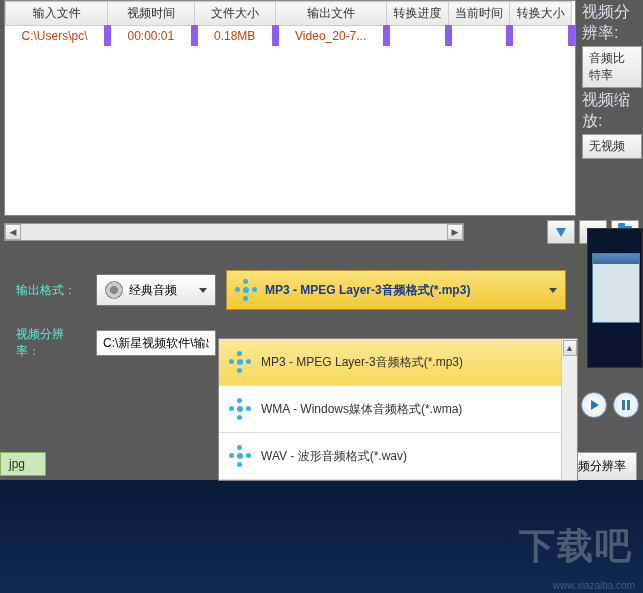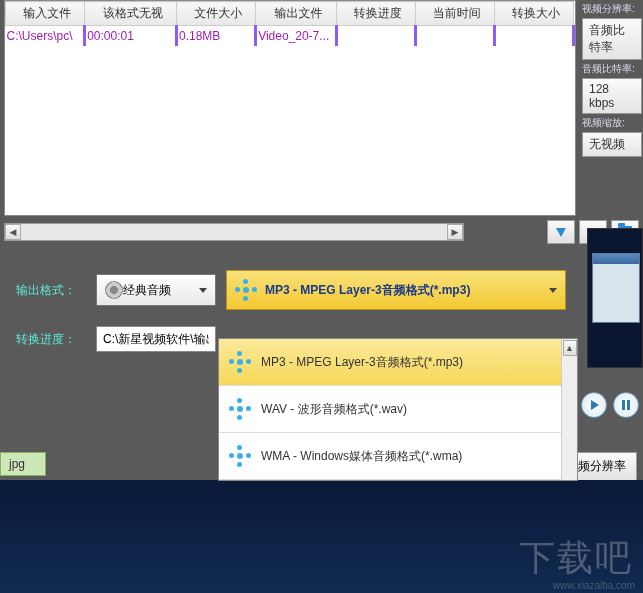--- a/index.html
+++ b/index.html
@@ -1,37 +1,37 @@
 <!DOCTYPE html>
 <html><head>
 <meta charset="utf-8">
 <style>
 *{box-sizing:border-box;margin:0;padding:0;font-family:"Microsoft YaHei",SimSun,Arial,sans-serif;font-size:12px}
 body{background:#5a5a5a;width:643px;height:593px;overflow:hidden;position:relative}
 .top-area{display:flex;gap:6px;padding:0 0 0 4px}
 .table-panel{background:#fff;border:1px solid #888;width:572px;height:216px;overflow:auto}
 table{border-collapse:collapse;width:100%}
-th{background:linear-gradient(#f8f8f8,#e8e8e8);border:1px solid #ccc;padding:3px 13px;text-align:right;font-weight:normal;font-size:12px;color:#333;position:sticky;top:0}
-td{padding:3px 1px;border-right:3px solid #8b5cf6;font-size:12px;color:#a21caf}
+th{background:linear-gradient(#f8f8f8,#e8e8e8);border:1px solid #ccc;padding:3px 6px;text-align:center;font-weight:normal;font-size:12px;color:#333;position:sticky;top:0}
+td{padding:3px 16px;border-right:7px solid #8b5cf6;font-size:12px;color:#c2410c}
 .side-panel{background:#5a5a5a;padding:2px 0;width:60px}
 .side-row{margin-bottom:2px}
-.side-label{color:#dde;font-size:10px;margin-bottom:2px}
+.side-label{color:#dde;font-size:16px;margin-bottom:2px}
 .side-btn{background:linear-gradient(#fafafa,#e4e4e4);border:1px solid #999;padding:3px 6px;font-size:12px;color:#333;display:block;width:100%;text-align:left;cursor:pointer}
 .scroll-row{background:#5a5a5a;padding:4px;display:flex;align-items:center;gap:4px}
 .hscroll{flex:0 0 460px;height:18px;background:#e8e8e8;border:1px solid #999;display:flex;align-items:center;justify-content:space-between}
 .sc-btn{width:16px;height:16px;background:linear-gradient(#f8f8f8,#ddd);border:1px solid #aaa;display:flex;align-items:center;justify-content:center;font-size:9px;color:#555;cursor:pointer}
 .act-btn{width:28px;height:24px;background:linear-gradient(#fafafa,#e0e0e0);border:1px solid #999;display:flex;align-items:center;justify-content:center;cursor:pointer}
 .arr-dn{width:0;height:0;border-left:5px solid transparent;border-right:5px solid transparent;border-top:9px solid #2b8ad6}
 .arr-up{width:0;height:0;border-left:5px solid transparent;border-right:5px solid transparent;border-bottom:9px solid #2b8ad6}
 .open-ic{width:14px;height:12px;background:#2b8ad6;border-radius:1px;position:relative}
 .open-ic:before{content:'';position:absolute;top:-3px;left:0;width:7px;height:3px;background:#2b8ad6;border-radius:1px 1px 0 0}
 .output-panel{background:#5a5a5a;margin-top:8px;padding:14px 16px}
 .out-row{display:flex;align-items:center;gap:10px;margin-bottom:16px}
 .out-label{color:#5eead4;font-size:12px;width:70px}
-.cat-select{background:linear-gradient(#fff,#e8e8e8);border:1px solid #777;padding:6px 24px 6px 8px;display:flex;align-items:center;cursor:pointer;position:relative;width:120px}
+.cat-select{background:linear-gradient(#fff,#e8e8e8);border:1px solid #777;padding:6px 24px 6px 8px;display:flex;align-items:center;gap:6px;cursor:pointer;position:relative;width:120px}
 .cat-select:after{content:'';position:absolute;right:8px;top:50%;margin-top:-2px;border-left:4px solid transparent;border-right:4px solid transparent;border-top:5px solid #444}
 .music-ic{width:18px;height:18px;background:radial-gradient(circle,#888 30%,#ccc 32%,#ccc 60%,#888 62%);border-radius:50%}
 .fmt-select{background:linear-gradient(#f8e27a,#f3c832);border:1px solid #b89020;padding:8px 24px 8px 8px;display:flex;align-items:center;gap:8px;cursor:pointer;position:relative;flex:1;max-width:340px;font-weight:bold;color:#1a3a8a}
 .fmt-select:after{content:'';position:absolute;right:8px;top:50%;margin-top:-2px;border-left:4px solid transparent;border-right:4px solid transparent;border-top:5px solid #444}
 .dots-ic{width:22px;height:22px;position:relative}
 .dots-ic span{position:absolute;width:5px;height:5px;background:#3ab0e8;border-radius:50%}
 .dots-ic .c{top:8px;left:8px;width:6px;height:6px}
 .dots-ic .t{top:0;left:8px}
 .dots-ic .b{bottom:0;left:8px}
 .dots-ic .l{top:8px;left:0}
@@ -46,34 +46,34 @@
 .pv-win{position:absolute;top:24px;left:4px;right:2px;height:70px;background:#d8e4ec;border:1px solid #5a7a9a}
 .pv-tb{height:10px;background:linear-gradient(#5a8ac0,#3a6aa0)}
 .play-row{position:absolute;right:4px;top:392px;display:flex;gap:6px}
 .play-btn{width:26px;height:26px;border-radius:50%;background:radial-gradient(circle,#fff,#d8e8f0);border:1px solid #6a9ac0;display:flex;align-items:center;justify-content:center;cursor:pointer}
 .play-tri{width:0;height:0;border-top:5px solid transparent;border-bottom:5px solid transparent;border-left:8px solid #2b7ab6;margin-left:2px}
 .pause-b{display:flex;gap:2px}
 .pause-b span{width:3px;height:10px;background:#2b7ab6}
 .bot-btns{position:absolute;right:6px;top:452px;display:flex;gap:6px}
 .bot-btn{background:linear-gradient(#fafafa,#e2e2e2);border:1px solid #999;padding:5px 10px;cursor:pointer;display:flex;align-items:center;gap:4px}
 .jpg-tab{position:absolute;left:0;top:452px;background:#cde8b8;border:1px solid #8ab060;padding:4px 20px 4px 8px;font-size:12px;color:#333}
-.watermark{position:absolute;right:10px;bottom:10px;font-size:36px;color:rgba(200,200,200,0.35);font-weight:normal;letter-spacing:2px}
+.watermark{position:absolute;right:10px;bottom:22px;font-size:36px;color:rgba(200,200,200,0.35);font-weight:bold;letter-spacing:2px}
 .wm-sub{position:absolute;right:8px;bottom:2px;font-size:10px;color:rgba(200,200,200,0.3)}
 .dark-strip{position:absolute;left:0;top:480px;right:0;height:113px;background:linear-gradient(#0a1a3a,#102a50)}
 </style>
 </head>
 <body>
 
 <div class="top-area">
   <div class="table-panel">
     <table>
       <thead>
         <tr>
           <th>输入文件</th>
-          <th>该格式无视</th>
+          <th>视频时间</th>
           <th>文件大小</th>
           <th>输出文件</th>
           <th>转换进度</th>
           <th>当前时间</th>
           <th>转换大小</th>
         </tr>
       </thead>
       <tbody>
         <tr>
           <td>C:\Users\pc\</td>
@@ -86,24 +86,20 @@
         </tr>
       </tbody>
     </table>
   </div>
   <div class="side-panel">
     <div class="side-row">
       <div class="side-label">视频分辨率:</div>
       <button class="side-btn">音频比特率</button>
     </div>
     <div class="side-row">
-      <div class="side-label">音频比特率:</div>
-      <button class="side-btn">128 kbps</button>
-    </div>
-    <div class="side-row">
       <div class="side-label">视频缩放:</div>
       <button class="side-btn">无视频</button>
     </div>
   </div>
 </div>
 
 <div class="scroll-row">
   <div class="hscroll">
     <div class="sc-btn">◀</div>
     <div class="sc-btn">▶</div>
@@ -132,21 +128,21 @@
           <span class="c"></span>
           <span class="t"></span>
           <span class="b"></span>
           <span class="l"></span>
           <span class="r"></span>
         </div>
       <span>MP3 - MPEG Layer-3音频格式(*.mp3)</span>
     </div>
   </div>
   <div class="out-row">
-    <div class="out-label">转换进度：</div>
+    <div class="out-label">视频分辨率：</div>
     <input class="path-input" value="C:\新星视频软件\输出" style="">
   </div>
 </div>
 
 <div class="dropdown">
   <div class="dd-item sel">
     <div class="dots-ic">
         <span class="c"></span>
         <span class="t"></span>
         <span class="b"></span>
@@ -156,31 +152,31 @@
     <span>MP3 - MPEG Layer-3音频格式(*.mp3)</span>
   </div>
   <div class="dd-item">
     <div class="dots-ic">
         <span class="c"></span>
         <span class="t"></span>
         <span class="b"></span>
         <span class="l"></span>
         <span class="r"></span>
       </div>
-    <span>WAV - 波形音频格式(*.wav)</span>
+    <span>WMA - Windows媒体音频格式(*.wma)</span>
   </div>
   <div class="dd-item">
     <div class="dots-ic">
         <span class="c"></span>
         <span class="t"></span>
         <span class="b"></span>
         <span class="l"></span>
         <span class="r"></span>
       </div>
-    <span>WMA - Windows媒体音频格式(*.wma)</span>
+    <span>WAV - 波形音频格式(*.wav)</span>
   </div>
   <div class="dd-scroll">
     <div class="sc-btn">▲</div>
   </div>
 </div>
 
 <div class="preview">
   <div class="pv-win">
     <div class="pv-tb"></div>
   </div>

